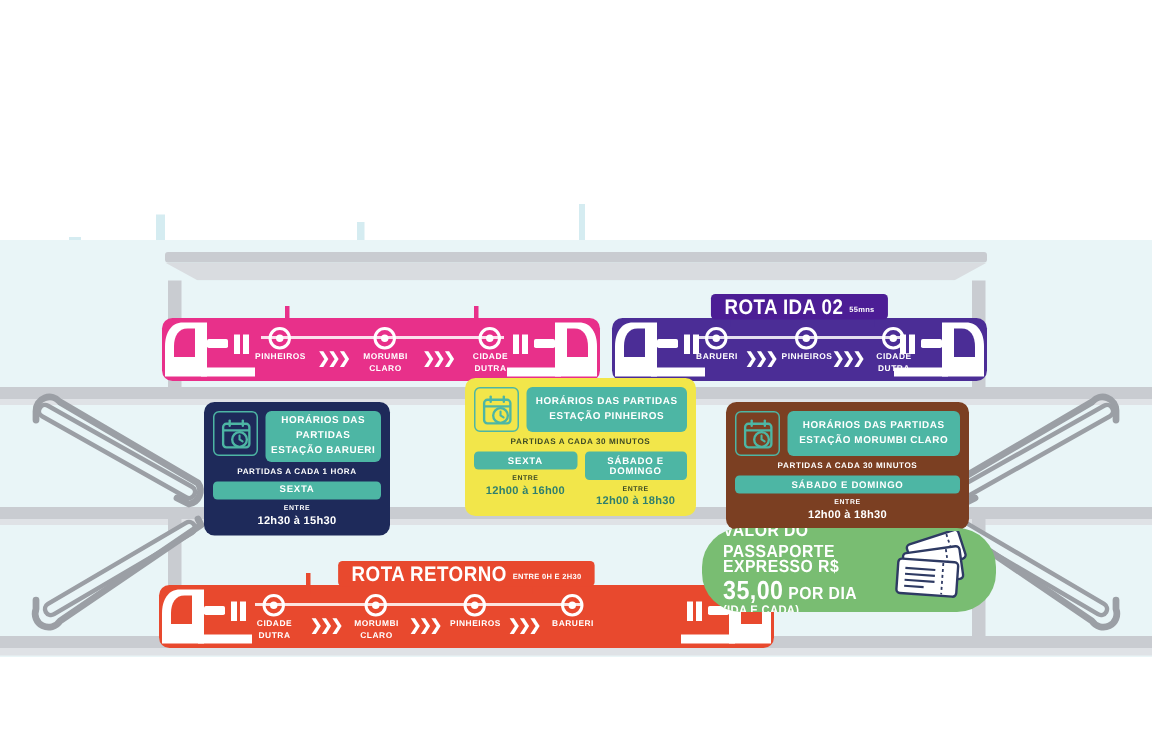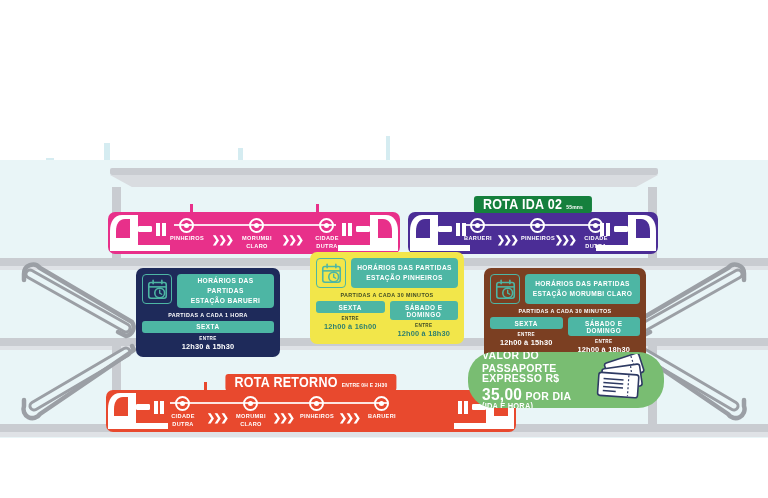--- a/index.html
+++ b/index.html
@@ -242,21 +242,21 @@
       <div class="chev" style="left:114px;">❯❯❯</div>
       <div class="chev" style="left:184px;">❯❯❯</div>
     </div>
   </div>
 
   <div class="route" style="left:408px; top:196px; width:250px; height:58px;">
     <div class="tag-stems">
       <div class="tag-stem" style="left:76px; background:#4b2d96;"></div>
       <div class="tag-stem" style="left:172px; background:#4b2d96;"></div>
     </div>
-    <div class="route-tag" style="background:#15803d;">
+    <div class="route-tag" style="background:#4c1d95;">
       <span class="tag-main">ROTA IDA 02</span>
       <span class="tag-sub">55mns</span>
     </div>
     <div class="route-bar" style="background:#4b2d96;">
       <div class="train-end" style="left:0;">
         <svg width="62" height="42" viewBox="0 0 62 42">
           <path d="M14 3 C6 3 2 10 2 19 L2 39 L30 39 L30 3 Z" fill="#ffffff"></path>
           <path d="M17 7 C11 7 8 12 8 19 L8 26 L22 26 L22 7 Z" fill="#4b2d96"></path>
           <rect x="30" y="14" width="14" height="6" rx="1.2" fill="#ffffff"></rect>
           <rect x="48" y="11" width="4" height="13" fill="#ffffff"></rect>
@@ -279,21 +279,21 @@
       <div class="stop" style="left:122px;"></div>
       <div class="stop" style="left:180px;"></div>
       <div class="stop-label" style="left:70px;">BARUERI</div>
       <div class="stop-label" style="left:130px;">PINHEIROS</div>
       <div class="stop-label" style="left:188px;">CIDADE<br>DUTRA</div>
       <div class="chev" style="left:99px;">❯❯❯</div>
       <div class="chev" style="left:157px;">❯❯❯</div>
     </div>
   </div>
 
-  <div class="card" style="left:136px; top:268px; width:144px; background:#1e2a5a;">
+  <div class="card" style="left:136px; top:268px; width:124px; background:#1e2a5a;">
     <div class="card-top">
       <div class="cal-icon" style="background:#1e2a5a; border:1.3px solid #4db6a4;">
         <svg width="21" height="21" viewBox="0 0 24 24">
           <rect x="2" y="4" width="20" height="18" rx="2.5" fill="none" stroke="#4db6a4" stroke-width="1.8"></rect>
           <line x1="2" y1="9" x2="22" y2="9" stroke="#4db6a4" stroke-width="1.8"></line>
           <line x1="7" y1="1.6" x2="7" y2="5.5" stroke="#4db6a4" stroke-width="1.8" stroke-linecap="round"></line>
           <line x1="17" y1="1.6" x2="17" y2="5.5" stroke="#4db6a4" stroke-width="1.8" stroke-linecap="round"></line>
           <circle cx="14.5" cy="16" r="5.6" fill="#1e2a5a" stroke="#4db6a4" stroke-width="1.8"></circle>
           <path d="M14.5 12.9 L14.5 16 L16.8 17.4" stroke="#4db6a4" stroke-width="1.6" fill="none" stroke-linecap="round"></path>
         </svg>
@@ -357,25 +357,20 @@
           <path d="M14.5 12.9 L14.5 16 L16.8 17.4" stroke="#4db6a4" stroke-width="1.6" fill="none" stroke-linecap="round"></path>
         </svg>
       </div>
       <div class="card-head" style="background:#4db6a4;">
         <span>HORÁRIOS DAS PARTIDAS</span>
         <span>ESTAÇÃO MORUMBI CLARO</span>
       </div>
     </div>
     <div class="card-freq" style="color:#ffffff;">PARTIDAS A CADA 30 MINUTOS</div>
     <div class="card-cols">
-      <div class="card-col">
-        <div class="col-head" style="background:#4db6a4;">SEXTA</div>
-        <div class="col-entre" style="color:#ffffff;">ENTRE</div>
-        <div class="col-time" style="color:#ffffff;">12h00 à 15h30</div>
-      </div>
       <div class="card-col">
         <div class="col-head" style="background:#4db6a4;">SÁBADO E DOMINGO</div>
         <div class="col-entre" style="color:#ffffff;">ENTRE</div>
         <div class="col-time" style="color:#ffffff;">12h00 à 18h30</div>
       </div>
     </div>
   </div>
 
   <div class="route" style="left:106px; top:374px; width:410px; height:58px;">
     <div class="tag-stems">
@@ -419,21 +414,21 @@
       <div class="chev" style="left:111px;">❯❯❯</div>
       <div class="chev" style="left:177px;">❯❯❯</div>
       <div class="chev" style="left:243px;">❯❯❯</div>
     </div>
   </div>
 
   <div class="price-box" style="left:468px; top:352px; width:196px; height:56px; background:#79bd72;">
     <div class="price-text">
       <div class="price-l1">VALOR DO PASSAPORTE</div>
       <div class="price-l2"><span>EXPRESSO R$ </span><span class="big">35,00</span><span> POR DIA</span></div>
-      <div class="price-l3">(IDA E HORA)</div>
+      <div class="price-l3">(IDA E CADA)</div>
     </div>
     <div class="ticket-icon">
       <svg width="62" height="52" viewBox="0 0 62 52">
         <g transform="rotate(-18 31 26)">
           <rect x="16" y="4" width="36" height="20" rx="2.5" fill="#ffffff" stroke="#2e3a63" stroke-width="1.6"></rect>
           <line x1="44" y1="5" x2="44" y2="23" stroke="#2e3a63" stroke-width="1.2" stroke-dasharray="2 2"></line>
         </g>
         <g transform="rotate(-8 31 30)">
           <rect x="10" y="12" width="38" height="22" rx="2.5" fill="#ffffff" stroke="#2e3a63" stroke-width="1.6"></rect>
           <line x1="39" y1="13" x2="39" y2="33" stroke="#2e3a63" stroke-width="1.2" stroke-dasharray="2 2"></line>

